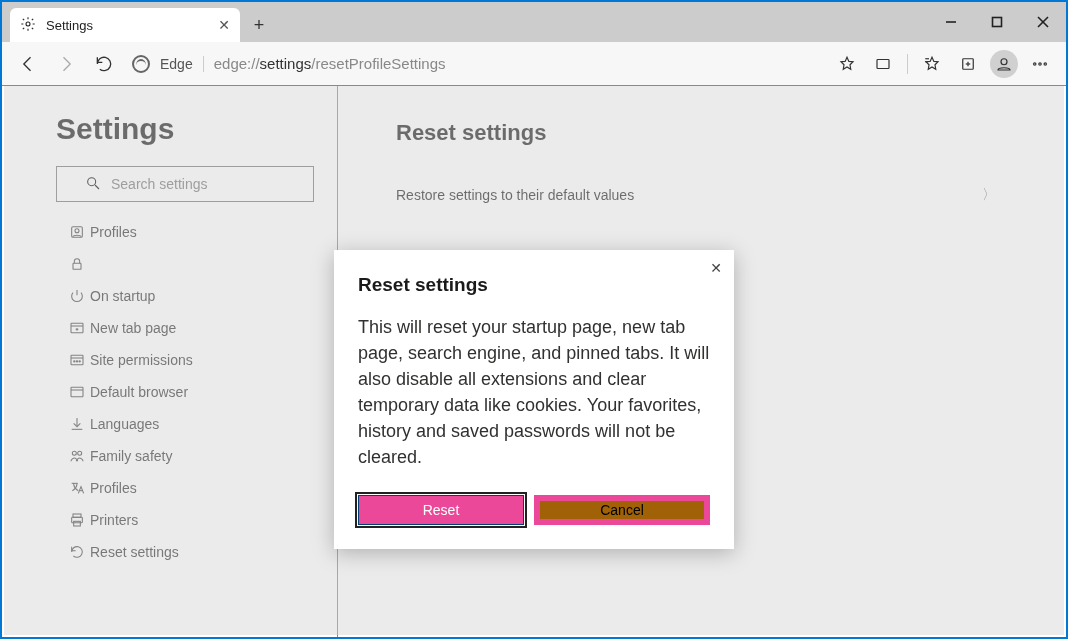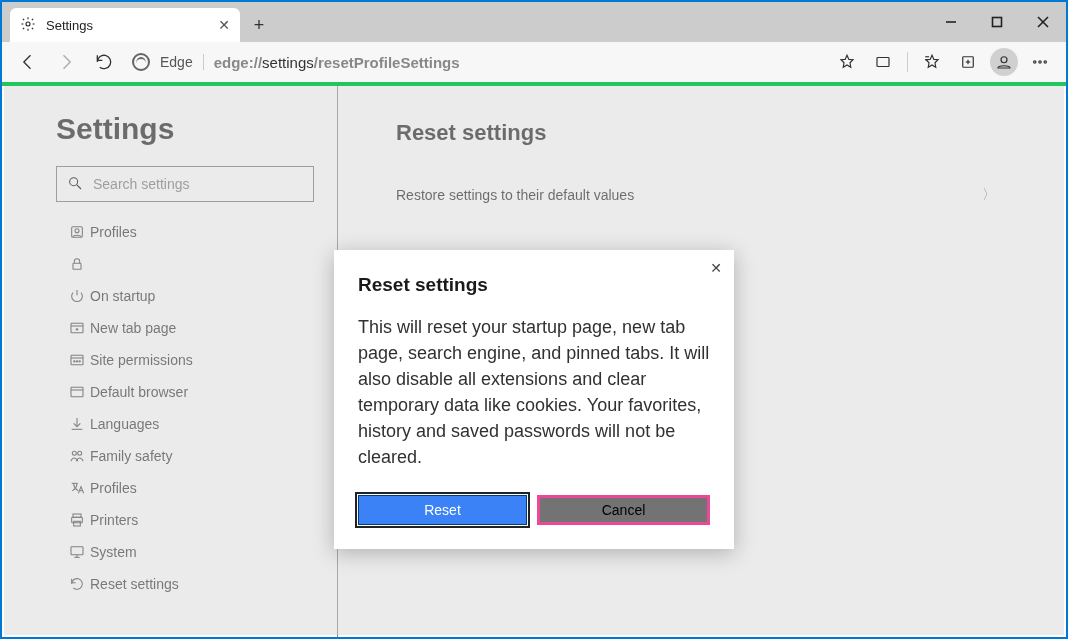--- a/index.html
+++ b/index.html
@@ -7,60 +7,60 @@
 
     
     .titlebar { height: 40px; background: #cccccc; display: flex; align-items: stretch; }
     .tab { background: #fff; border-top-left-radius: 6px; border-top-right-radius: 6px; width: 230px; height: 34px; margin-top: 6px; margin-left: 8px; display: flex; align-items: center; padding: 0 10px; gap: 10px; font-size: 13px; color: #222; position: relative; }
     .tab .closex { margin-left: auto; color: #555; cursor: pointer; font-size: 14px; }
     .newtab { width: 30px; display: flex; align-items: center; justify-content: center; font-size: 18px; color: #333; margin-top: 6px; margin-left: 4px; cursor: pointer; }
     .win-controls { margin-left: auto; display: flex; }
     .win-btn { width: 46px; display:flex; align-items:center; justify-content:center; font-size:13px; color:#222; cursor:pointer; }
 
     
-    .toolbar { height: 44px; background: #f7f7f7; display: flex; align-items: center; padding: 0 8px; gap: 2px; border-bottom: 4px solid #22c55e;}
+    .toolbar { height: 44px; background: #f7f7f7; display: flex; align-items: center; padding: 0 8px; gap: 2px; border-bottom: 1px solid #22c55e;}
     .tbtn { width: 36px; height: 36px; display:flex; align-items:center; justify-content:center; color:#333; cursor:pointer; border-radius:2px;}
     .tbtn.fwd { color:#aaa; }
     .addr { flex: 1; display:flex; align-items:center; gap: 10px; padding: 0 8px; height: 32px;}
     .edge-logo { width:18px; height:18px; border-radius:50%; border: 2px solid #666; position:relative; display:inline-block;}
     .edge-logo::after{content:""; position:absolute; width:10px; height:10px; border-radius:50%; border-top:2px solid #666; top:2px; left:2px;}
     .edge-label { font-size: 14px; color: #555; padding-right: 10px; border-right:1px solid #ccc;}
     .url { font-size: 15px; color: #333; }
-    .url .dim { color: #888; font-weight: bold; }
+    .url .dim { color: #888; }
     .right-icons { display:flex; align-items:center; gap:0;}
     .right-icons .tbtn svg { width: 18px; height:18px; }
     .avatar { width: 28px; height:28px; border-radius:50%; background: #d0d0d0; display:flex; align-items:center; justify-content:center; }
     .sep { width:1px; height:20px; background:#ccc; margin: 0 6px;}
 
     
     .content { display:flex; height: calc(639px - 40px - 44px - 4px); position:relative; }
     .sidebar { width: 335px; padding: 26px 0 0 54px; background: #fff; height: 100%; position: relative;}
     .sidebar h1 { font-size: 30px; font-weight: 700; color: #1a1a1a; margin-bottom: 20px;}
-    .search-box { width: 258px; height: 36px; border: 1px solid #767676; display:flex; align-items:center; padding: 0 10px; gap:10px; font-size:14px; margin-bottom: 14px;}
+    .search-box { width: 258px; height: 36px; border: 1px solid #767676; display:flex; align-items:center; padding: 0 28px; gap:10px; font-size:14px; margin-bottom: 14px;}
     .search-box input { border:none; outline:none; flex:1; font-size:14px; background: transparent; }
     .nav { list-style:none; }
     .nav li { display:flex; align-items:center; gap: 4px; height: 32px; font-size: 14px; color: #323130; cursor:pointer; padding-left: 12px;}
     .nav li .ico { width:18px; display:flex; justify-content:center; color:#444;}
     .divider { width:1px; background:#888; height: 100%; }
 
     .main { flex:1; padding: 34px 0 0 58px; background: #fff; height:100%; position:relative;}
     .main h2 { font-size: 22px; font-weight:600; color:#1a1a1a; margin-bottom: 30px;}
     .row { display:flex; align-items:center; justify-content:space-between; width: 600px; font-size:14px; font-weight:400; color:#1a1a1a; cursor:pointer; padding: 10px 0;}
     .chev { color:#777; font-size:14px;}
 
     
     .overlay { position:absolute; top:84px; left:2px; right:2px; bottom:2px; background: rgba(255,255,255,0.35); display:flex; align-items:flex-start; justify-content:center; padding-top: 164px;}
     .overlay-shade { position:absolute; inset:0; background: rgba(120,120,120,0.15);}
     .modal { position:relative; width: 400px; background:#fff; box-shadow: 0 4px 20px rgba(0,0,0,.25); padding: 24px 24px 24px 24px;}
     .modal .mclose { position:absolute; top:10px; right:12px; cursor:pointer; color:#444; font-size:14px;}
     .modal h3 { font-size: 19px; font-weight:600; color:#1a1a1a; margin-bottom: 18px;}
     .modal p { font-size: 18px; color:#323130; line-height: 1.45; margin-bottom: 24px;}
     .btnrow { display:flex; gap: 10px;}
-    .btn { flex:1; height: 30px; font-size:14px; cursor:pointer; border:3px solid #ec4899; background:#737373; display:flex; align-items:center; justify-content:center;}
-    .btn.primary { background:#3b82f6; color:#fff; border:1px solid #003e73; outline: 2px solid #222; outline-offset: 1px;}
+    .btn { flex:1; height: 30px; font-size:14px; cursor:pointer; border:6px solid #ec4899; background:#a16207; display:flex; align-items:center; justify-content:center;}
+    .btn.primary { background:#ec4899; color:#fff; border:1px solid #003e73; outline: 2px solid #222; outline-offset: 1px;}
 
     svg { stroke: currentColor; fill:none; stroke-width: 1.6; }
     .sidebar::after{ content:""; position:absolute; right:0; top:0; bottom:0; }
   </style>
 </head>
 <body>
 
 <div class="titlebar">
   <div class="tab">
     <span class="ico">
@@ -265,30 +265,20 @@
         </li>
         <li>
           <span class="ico">
             <svg width="16" height="16" viewBox="0 0 24 24">
               <rect x="6" y="3" width="12" height="5"></rect>
               <rect x="4" y="8" width="16" height="8" rx="1"></rect>
               <rect x="7" y="14" width="10" height="7"></rect>
             </svg>
           </span>
           <span>Printers</span>
-        </li>
-        <li>
-          <span class="ico">
-            <svg width="16" height="16" viewBox="0 0 24 24">
-              <rect x="3" y="4" width="18" height="12" rx="1"></rect>
-              <line x1="8" y1="20" x2="16" y2="20"></line>
-              <line x1="12" y1="16" x2="12" y2="20"></line>
-            </svg>
-          </span>
-          <span>System</span>
         </li>
         <li>
           <span class="ico">
             <svg width="16" height="16" viewBox="0 0 24 24">
               <path d="M4 12a8 8 0 1 1 2.5 5.8"></path>
               <path d="M4 4v6h6"></path>
             </svg>
           </span>
           <span>Reset settings</span>
         </li>

